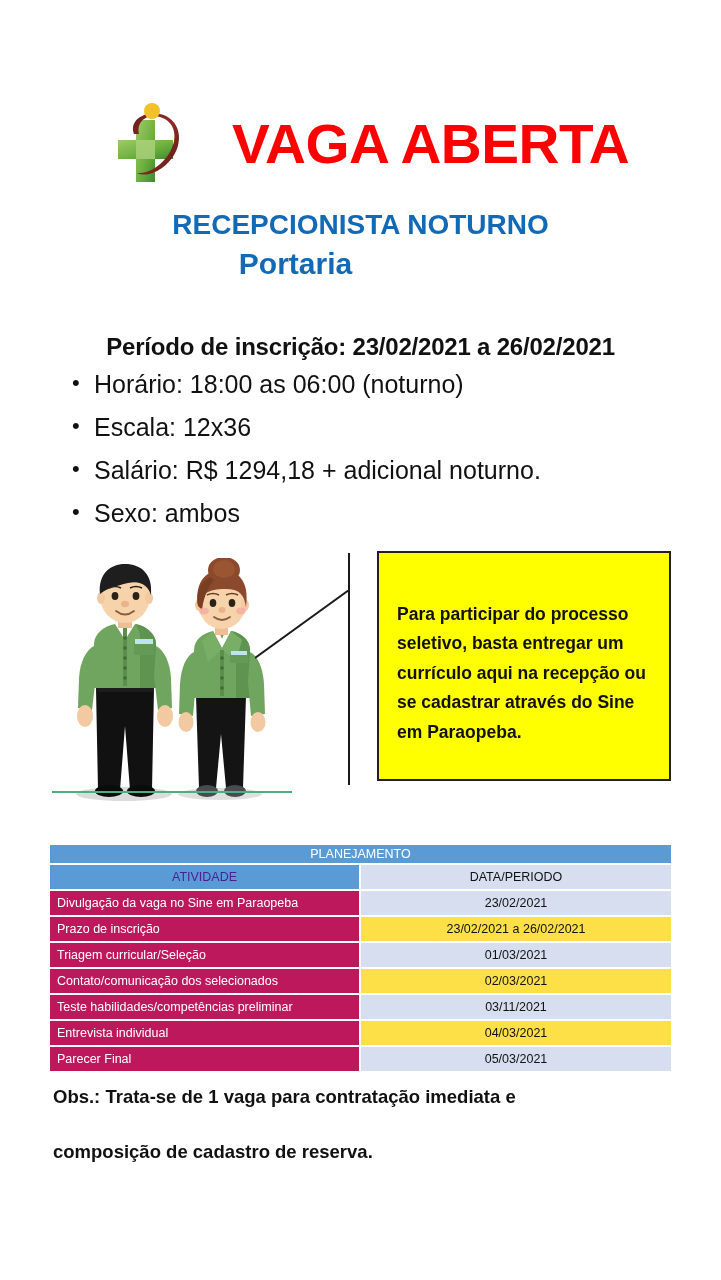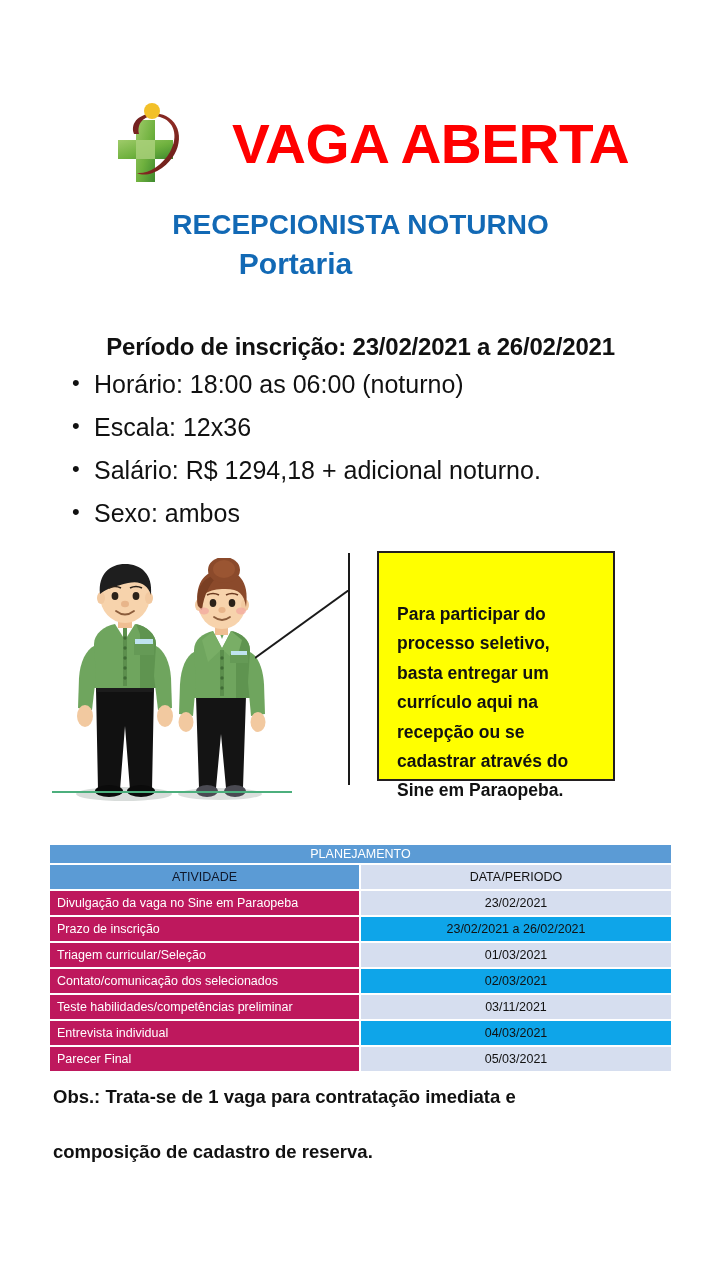--- a/index.html
+++ b/index.html
@@ -146,21 +146,21 @@
     width: 96px;
     height: 70px;
     pointer-events: none;
   }
 
   
   .callout {
     position: absolute;
     left: 377px;
     top: 551px;
-    width: 238px;
+    width: 294px;
     height: 230px;
     background: #FFFF00;
     border: 2px solid #231F20;
     box-sizing: border-box;
   }
   .callout-text {
     position: absolute;
     left: 18px;
     right: 16px;
     top: 47px;
@@ -190,21 +190,21 @@
     background: #5B9BD5;
     color: #FFFFFF;
     text-align: center;
     font-size: 12.5px;
     height: 18px !important;
     line-height: 18px;
     border-bottom: 2px solid #FFFFFF;
   }
   .th-left {
     background: #5B9BD5;
-    color: #0f172a;
+    color: #4c1d95;
     text-align: center;
     height: 24px !important;
     border-bottom: 2px solid #FFFFFF;
     border-right: 2px solid #FFFFFF;
   }
   .th-right {
     background: #D6DEEF;
     color: #111111;
     text-align: center;
     height: 24px !important;
@@ -218,21 +218,21 @@
     border-bottom: 2px solid #FFFFFF;
     border-right: 2px solid #FFFFFF;
     white-space: nowrap;
     overflow: hidden;
   }
   .cell-date {
     text-align: center;
     color: #111111;
     border-bottom: 2px solid #FFFFFF;
   }
-  .cell-date.odd  { background: #0ea5e9; margin-left: 13px; }
+  .cell-date.odd  { background: #fde047; margin-left: 13px; }
   .cell-date.even { background: #D6DEEF; margin-top: 20px; }
 
   
   .obs {
     position: absolute;
     left: 53px;
     top: 1084px;
     width: 616px;
     font-size: 18.5px;
     font-weight: bold;

